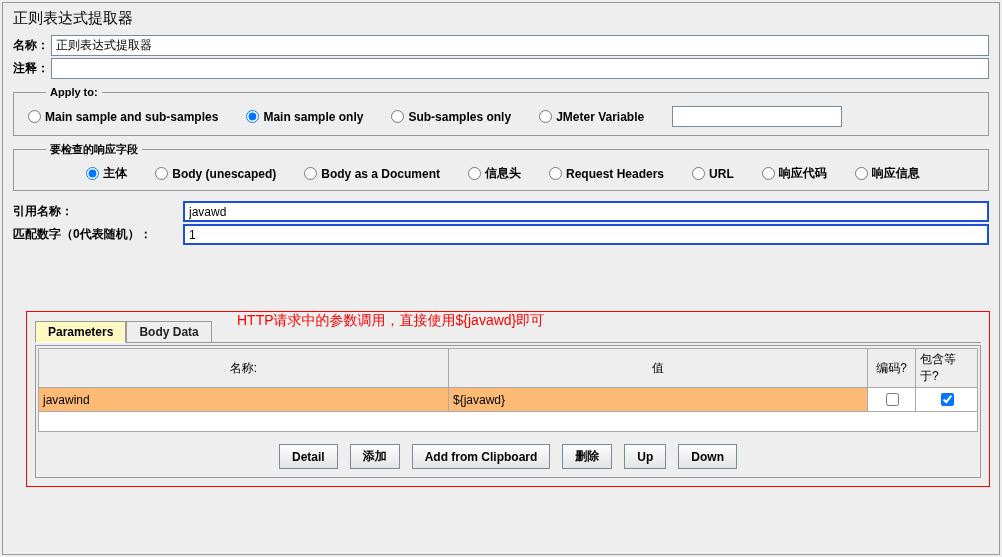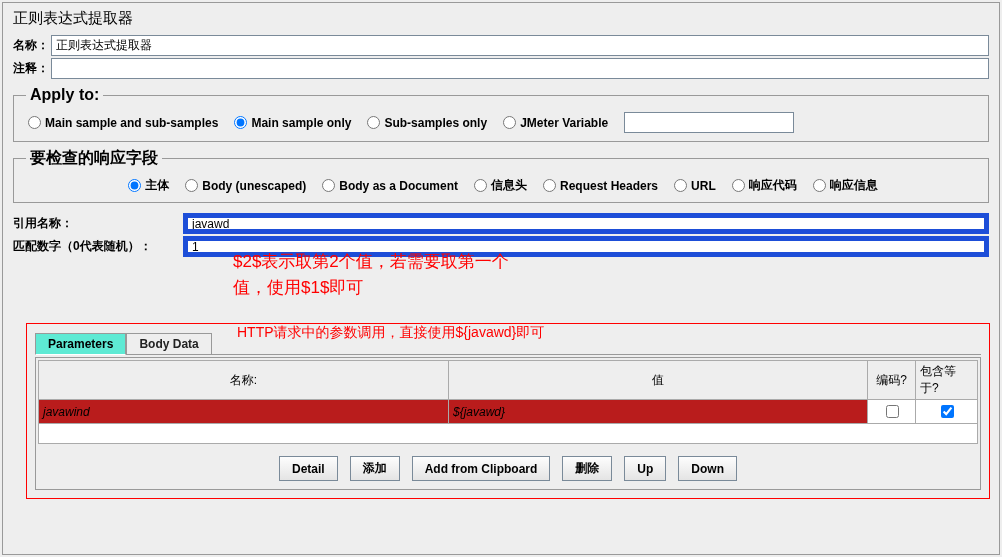--- a/index.html
+++ b/index.html
@@ -42,28 +42,29 @@
     font-size: 12px;
   }
   fieldset {
     border: 1px solid #999;
     margin: 6px 10px;
     padding: 4px 10px;
     position: relative;
   }
   fieldset.tight { padding: 6px 8px 6px 12px; }
   fieldset legend {
-    font-size: 16px;
+    font-size: 11px;
     font-weight: bold;
     padding: 0 4px;
+    margin-left: 20px;
   }
   .radio-row {
     display: flex;
     align-items: center;
-    gap: 16px;
+    gap: 28px;
     padding: 2px 2px;
     flex-wrap: wrap;
   }
   .radio-row.centered { justify-content: center; }
   .radio-item {
     display: flex;
     align-items: center;
     gap: 4px;
     font-weight: bold;
   }
@@ -83,21 +84,21 @@
     display: flex;
     align-items: center;
     margin-bottom: 2px;
   }
   .extract-label {
     width: 170px;
     font-weight: bold;
   }
   .extract-input {
     flex: 1;
-    border: 5px solid #1d4ed8;
+    border: 2px solid #1d4ed8;
     background: #fff;
     height: 21px;
     padding: 2px 4px;
     font-family: inherit;
     font-size: 12px;
   }
   .annotation-red1 {
     position: absolute;
     left: 230px;
     top: 40px;
@@ -130,21 +131,21 @@
     cursor: pointer;
   }
   .tab.inactive {
     border-bottom: 1px solid #999;
     background: #eeeeee;
     color: #222;
     font-weight: bold;
   }
   .tab.active {
     z-index: 2;
-    background: #5eead4;
+    background: #fef9c3;
   }
   .annotation-red2 {
     color: #ff0000;
     font-size: 14px;
     position: absolute;
     left: 210px;
     top: 0;
     pointer-events: none;
   }
   .params-panel {
@@ -171,21 +172,21 @@
     height: 20px;
   }
   table.params-table th {
     background: #eeeeee;
     font-weight: normal;
   }
   .col-name { width: 410px; }
   .col-val  { }
   .col-enc  { width: 48px; text-align: center;}
   .col-eq   { width: 62px; text-align: left;}
-  table.params-table td.val { background: #b91c1c; font-style: italic; }
+  table.params-table td.val { background: #fdba74; }
   .btn-row {
     display: flex;
     justify-content: center;
     gap: 12px;
     padding: 12px 0 6px 0;
   }
   .btn {
     border: 1px solid #7a8a99;
     background: linear-gradient(#fdfdfd, #e4e4e4);
     padding: 3px 12px;
@@ -278,24 +279,20 @@
   <div class="extract-grid">
     <div class="extract-row">
       <div class="extract-label">引用名称：</div>
       <input class="extract-input" value="javawd" style="">
     </div>
     <div class="extract-row">
       <div class="extract-label">匹配数字（0代表随机）：</div>
       <input class="extract-input" value="1" style="">
     </div>
 
-    <div class="annotation-red1">
-      <span>$2$表示取第2个值，若需要取第一个</span><br>
-      <span>值，使用$1$即可</span>
-    </div>
   </div>
 
   <div class="params-section">
     <div class="tabs">
       <div class="tab active">Parameters</div>
       <div class="tab inactive">Body Data</div>
     </div>
     <div class="annotation-red2">HTTP请求中的参数调用，直接使用${javawd}即可</div>
 
     <div class="params-panel">

